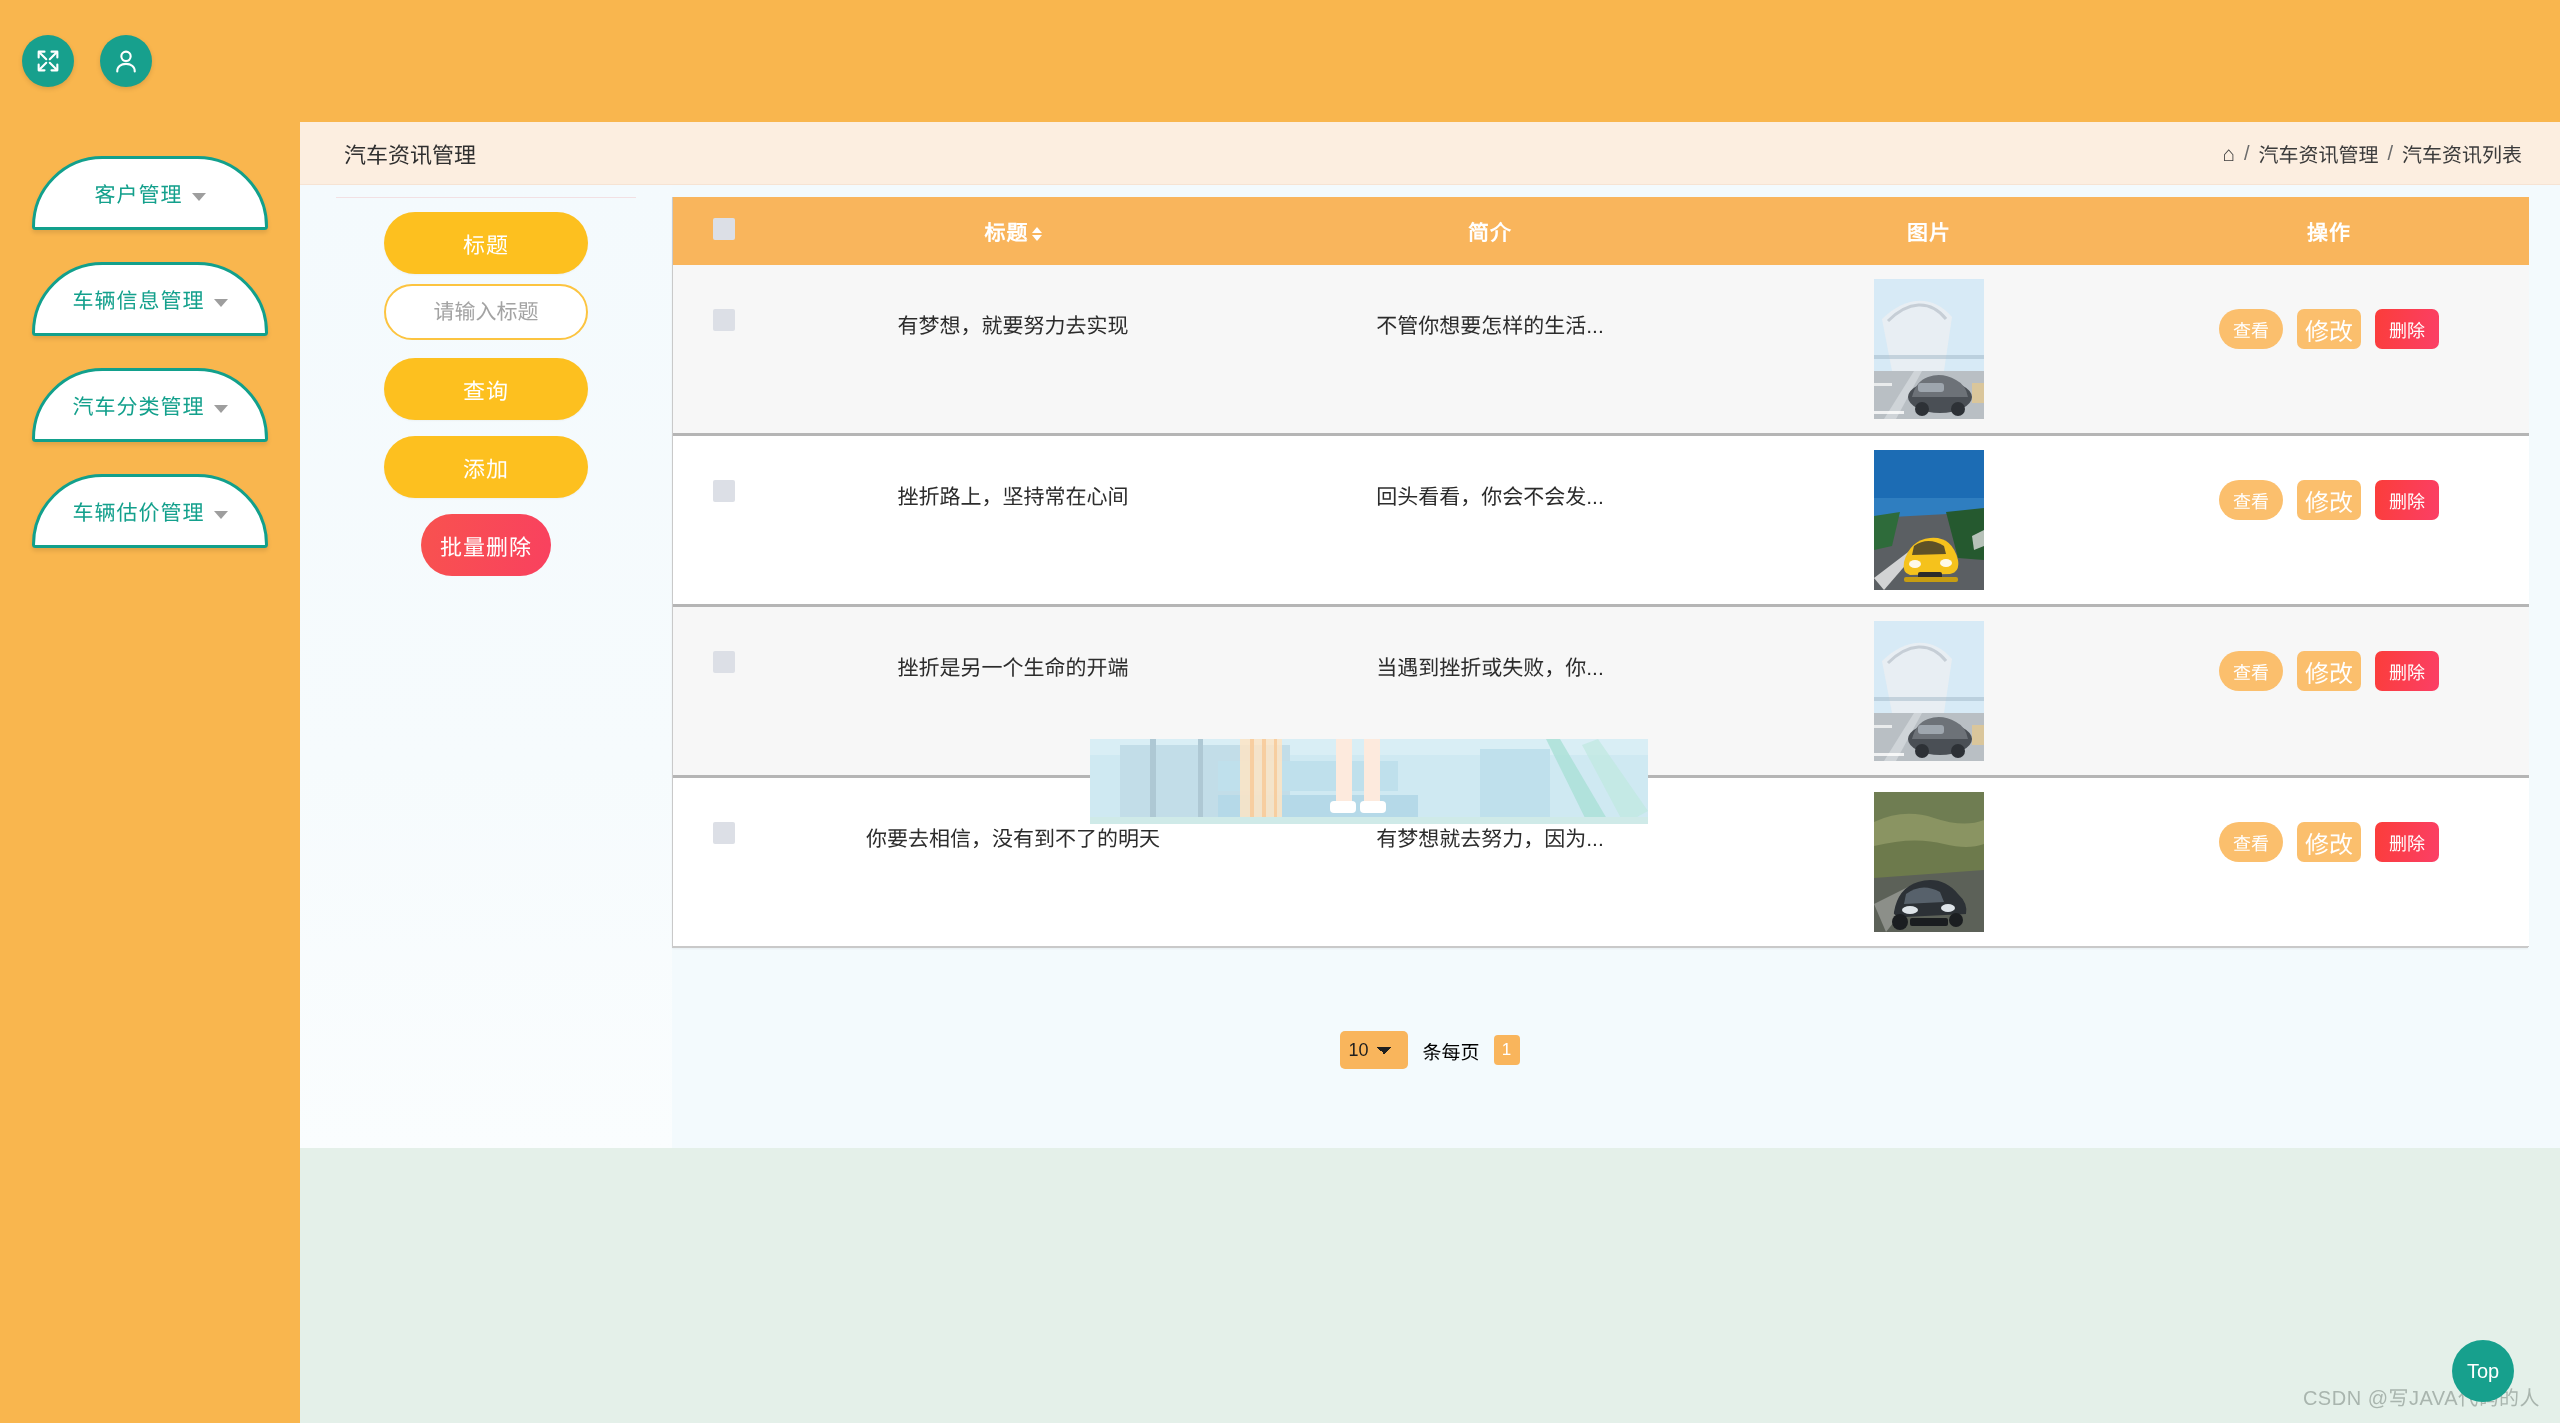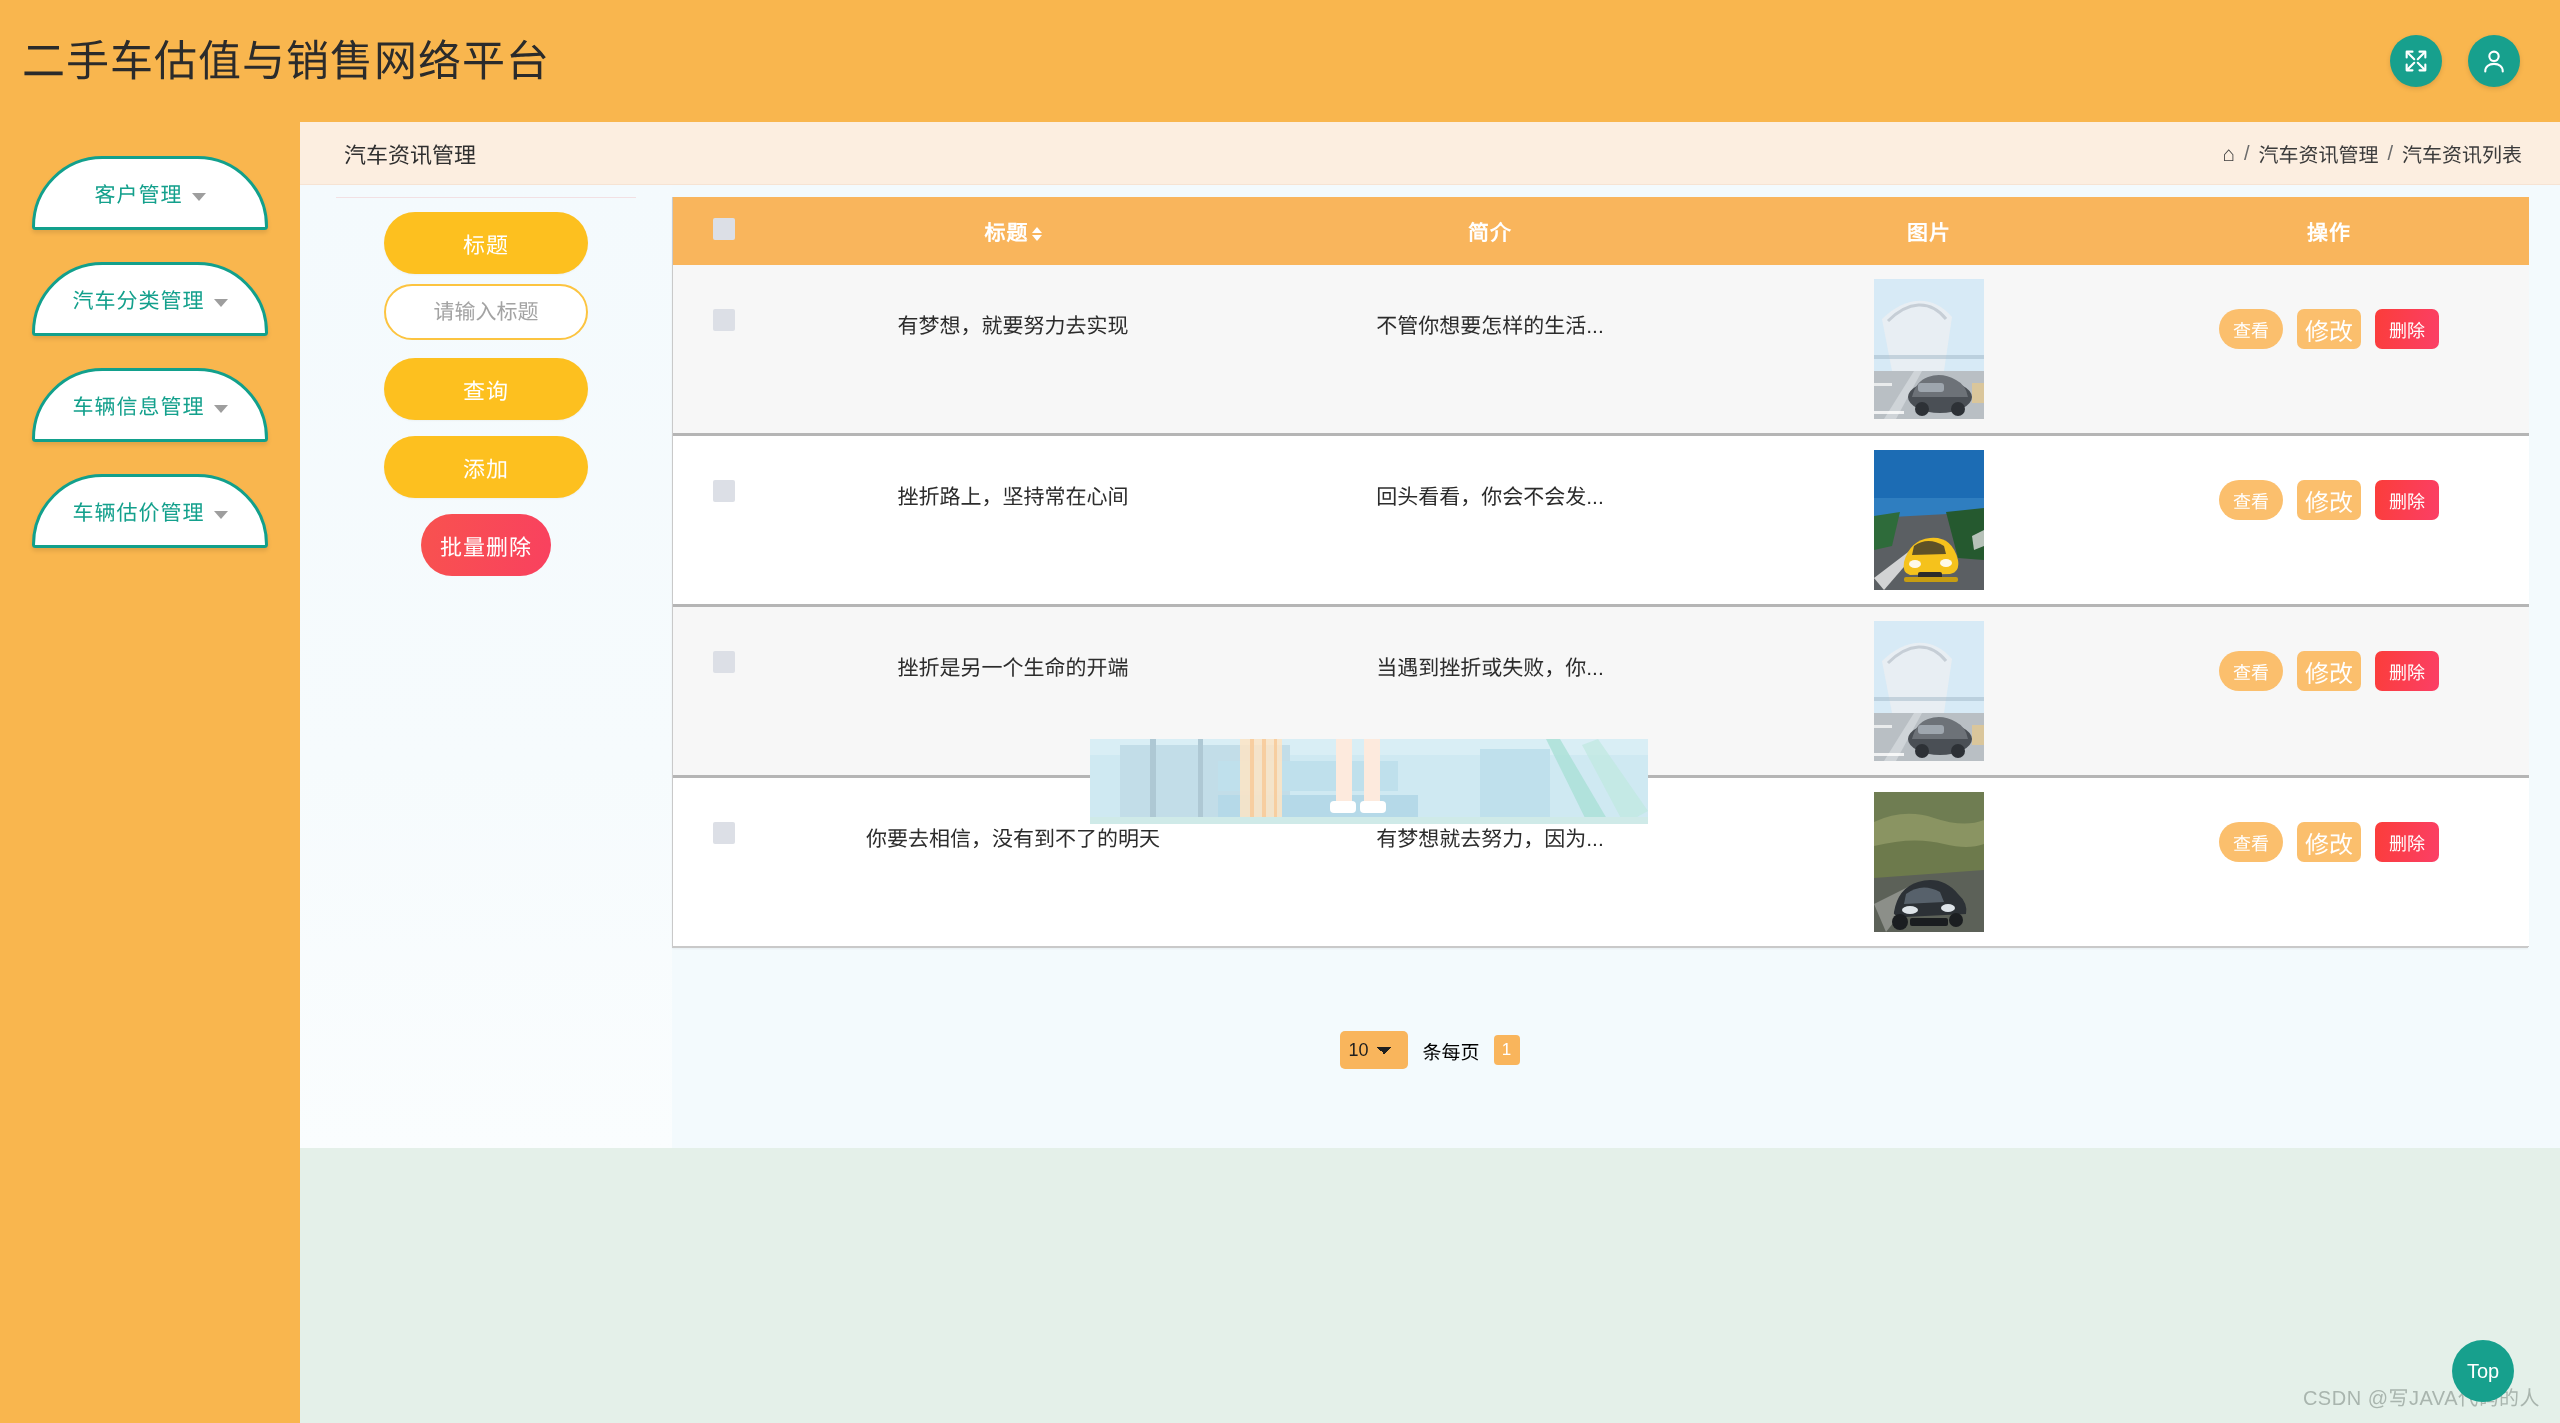--- a/index.html
+++ b/index.html
@@ -227,21 +227,20 @@
     position: absolute; right: 20px; bottom: 12px; font-size: 20px; color: #a9b5ae;
     letter-spacing: .5px; z-index: 19; white-space: nowrap;
   }
 </style>
 </head>
 <body>
 
 <div id="app">
 
   <div class="header">
-    <div class="header-title">二手车估值与销售网络平台</div>
     <div class="header-actions">
       <button class="circle-btn">
         <span>
           <svg width="28" height="28" viewBox="0 0 24 24" fill="none" stroke="#ffffff" stroke-width="1.8" stroke-linecap="round" stroke-linejoin="round">
             <path d="M4 9V4h5M20 9V4h-5M4 15v5h5M20 15v5h-5"></path>
             <path d="M4.5 4.5l6 6M19.5 4.5l-6 6M4.5 19.5l6-6M19.5 19.5l-6-6"></path>
           </svg>
         </span>
       </button>
       <button class="circle-btn">
@@ -254,25 +253,25 @@
       </button>
     </div>
   </div>
 
   <div class="sidebar">
     <div class="nav-item">
       <span>客户管理</span>
       <span class="caret"></span>
     </div>
     <div class="nav-item">
+      <span>车辆信息管理</span>
+      <span class="caret"></span>
+    </div>
+    <div class="nav-item">
       <span>汽车分类管理</span>
-      <span class="caret"></span>
-    </div>
-    <div class="nav-item">
-      <span>车辆信息管理</span>
       <span class="caret"></span>
     </div>
     <div class="nav-item">
       <span>车辆估价管理</span>
       <span class="caret"></span>
     </div>
   </div>
 
   <div class="main">
 

